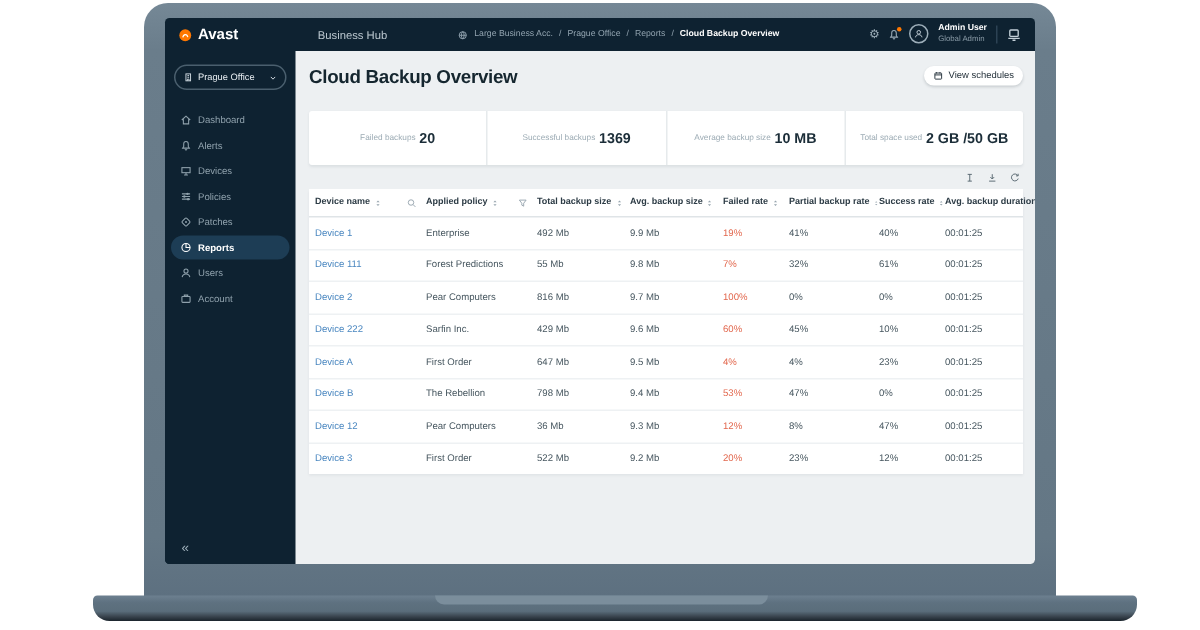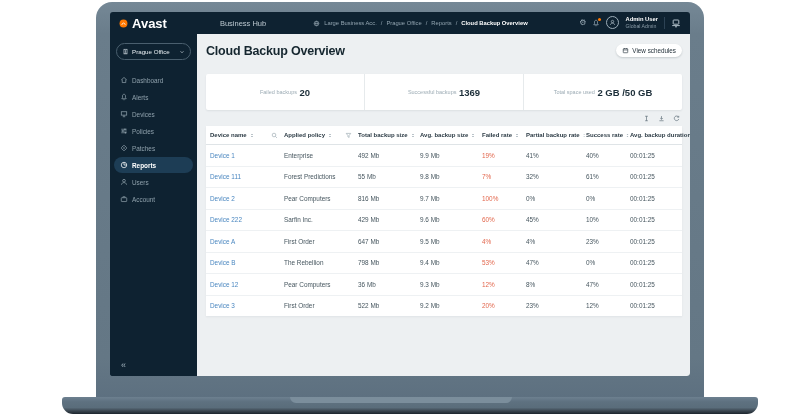--- a/index.html
+++ b/index.html
@@ -12,21 +12,21 @@
   .base{position:absolute;left:62px;top:397px;width:696px;height:17px;
     background:linear-gradient(180deg,#6d8090 0%,#5e7180 28%,#5a6d7b 62%,#3a454f 82%,#1b242c 100%);
     border-radius:3px 3px 11px 11px;}
   .notch{position:absolute;left:228px;top:0;width:222px;height:6px;background:#7b8e9c;
     border-radius:0 0 6px 6px;}
   
   .screen{position:absolute;left:14px;top:10px;width:580px;height:364px;background:#0e2231;
     border-radius:3px;display:flex;flex-direction:column;overflow:hidden;}
   .topbar{flex:none;height:22px;display:flex;align-items:center;padding:0 9px;gap:5px;color:#c6d1d8;}
   .brand{display:flex;align-items:center;gap:4px;}
-  .brand-bold{font-size:13px;font-weight:bold;color:#ffffff;}
+  .brand-bold{font-size:10px;font-weight:bold;color:#ffffff;}
   .brand-rest{font-size:7.5px;color:#bcc8d0;margin-left:1px;padding-left:48px;}
   .crumbs{display:flex;align-items:center;gap:4px;margin-left:42px;font-size:5.8px;color:#92a4b0;}
   .crumb{cursor:pointer;}
   .crumb.current{color:#ffffff;font-weight:bold;}
   .tb-right{margin-left:auto;display:flex;align-items:center;gap:6px;}
   .bell-wrap{position:relative;display:flex;}
   .dot{position:absolute;right:-1px;top:-1px;width:3.4px;height:3.4px;border-radius:50%;background:#ff7800;}
   .avatar{width:11px;height:11px;border-radius:50%;border:1px solid #9cadb8;display:flex;
     align-items:center;justify-content:center;}
   .user-block{display:flex;flex-direction:column;line-height:1.25;}
@@ -223,20 +223,24 @@
           <div class="stats">
             <div class="stat">
               <span class="stat-label">Failed backups</span>
               <span class="stat-value">20</span>
             </div>
             <div class="stat">
               <span class="stat-label">Successful backups</span>
               <span class="stat-value">1369</span>
             </div>
             <div class="stat">
+              <span class="stat-label">Average backup size</span>
+              <span class="stat-value">10 MB</span>
+            </div>
+            <div class="stat">
               <span class="stat-label">Total space used</span>
               <span class="stat-value">2 GB /50 GB</span>
             </div>
           </div>
 
           <div class="utilbar">
             <span class="uicon">
               <svg width="7" height="7" viewBox="0 0 10 10" stroke="#55656f" stroke-width="0.9" fill="none">
                   <path d="M3 1.8 H7 M3 8.2 H7 M5 1.8 V8.2"></path>
                 </svg>

